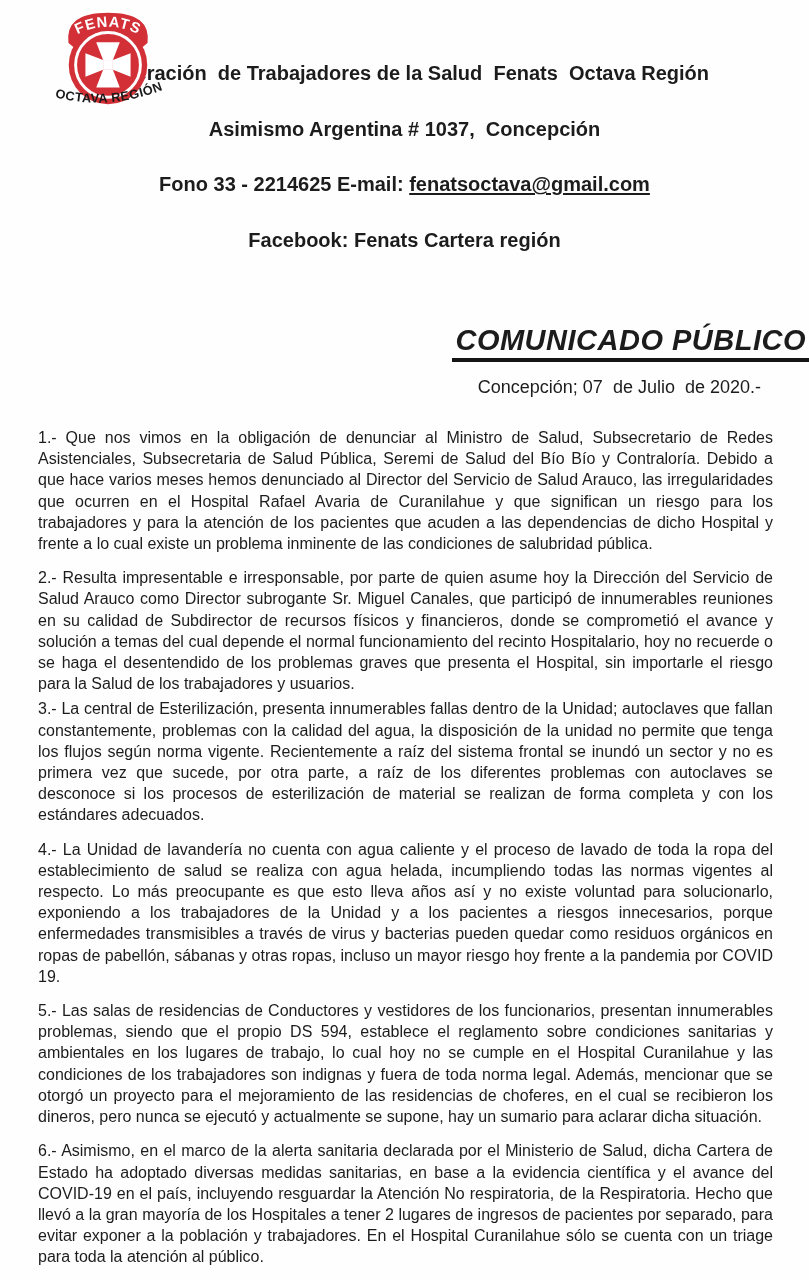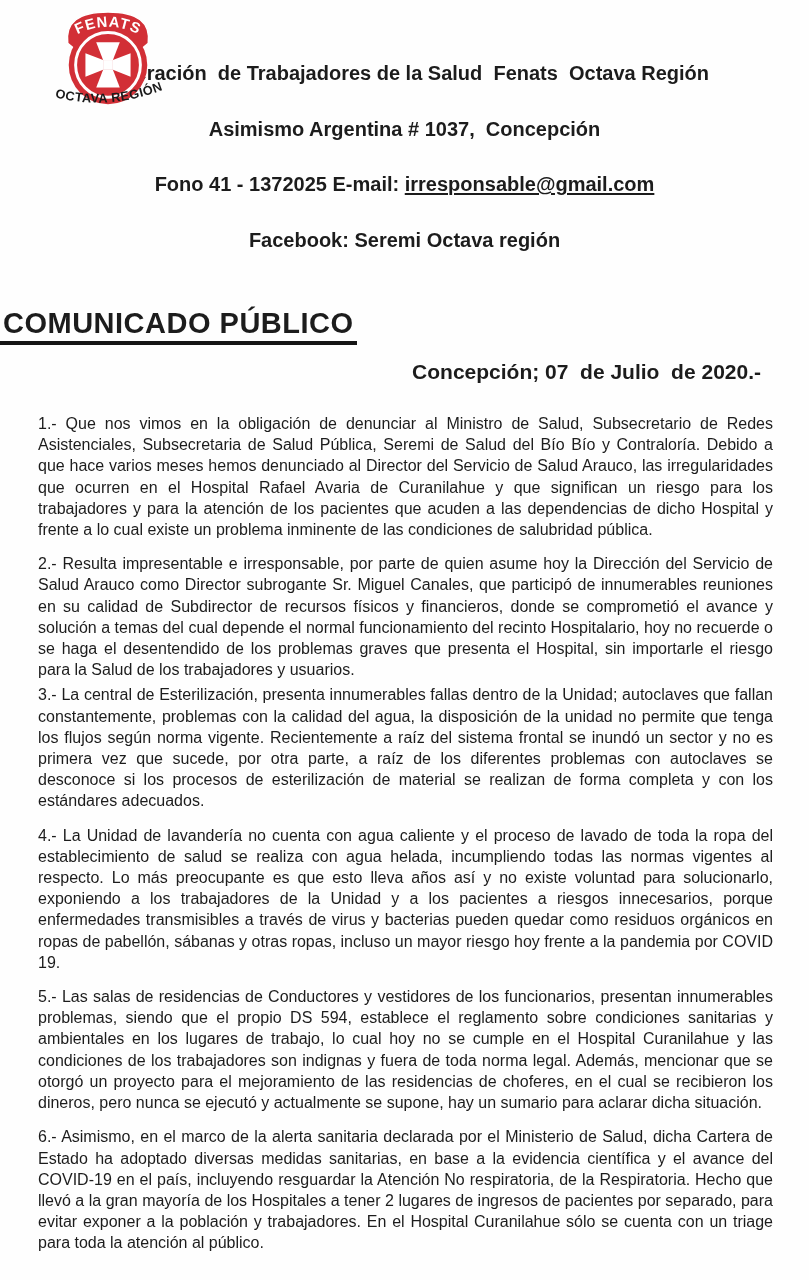--- a/index.html
+++ b/index.html
@@ -37,40 +37,40 @@
     white-space: pre-wrap;
   }
   .email-underline {
     text-decoration: underline;
     text-decoration-thickness: 2px;
     text-underline-offset: 2px;
   }
 
   
   .title-wrap {
-    text-align: left;
-    margin-top: 21px;
+    text-align: right;
+    margin-top: 38px;
+    font-style: italic;
   }
   .doc-title {
     display: inline-block;
     margin: 0;
     font-size: 29px;
     font-weight: bold;
     letter-spacing: 0.5px;
     border-bottom: 4px solid #151515;
     padding: 0 3px 1px 3px;
   }
 
   
   .dateline {
     text-align: right;
     margin: 15px 48px 0 0;
-    font-size: 21px;
+    font-size: 18px;
     white-space: pre-wrap;
-    font-weight: bold;
   }
 
   
   .body-text {
     margin: 29px 36px 0 38px;
     font-size: 16px;
     line-height: 21.2px;
     text-align: justify;
   }
   .body-text p {
@@ -111,22 +111,22 @@
       </text>
       <text font-family="Liberation Sans, sans-serif" font-size="13" font-weight="bold" fill="#1a1a1a" letter-spacing="0.5">
         <textPath href="#arcBottom" startOffset="50%" text-anchor="middle">OCTAVA REGIÓN</textPath>
       </text>
     </svg>
   </div>
 
   <header class="header-text">
     <div>Federación  de Trabajadores de la Salud  Fenats  Octava Región</div>
     <div>Asimismo Argentina # 1037,  Concepción</div>
-    <div><span>Fono 41 - 1372025 E-mail: </span><span class="email-underline">irresponsable@gmail.com</span></div>
-    <div>Facebook: Seremi Octava región</div>
+    <div><span>Fono 33 - 2214625 E-mail: </span><span class="email-underline">fenatsoctava@gmail.com</span></div>
+    <div>Facebook: Fenats Cartera región</div>
   </header>
 
   <div class="title-wrap">
     <h1 class="doc-title">COMUNICADO PÚBLICO</h1>
   </div>
 
   <div class="dateline">Concepción; 07  de Julio  de 2020.-</div>
 
   <main class="body-text">
     <p>1.- Que nos vimos en la obligación de denunciar al Ministro de Salud, Subsecretario de Redes Asistenciales, Subsecretaria de Salud Pública, Seremi de Salud del Bío Bío  y Contraloría. Debido a que hace varios meses hemos denunciado al Director del Servicio de Salud Arauco, las irregularidades que ocurren en el Hospital Rafael Avaria de Curanilahue y que significan un riesgo para los trabajadores y para la atención de los pacientes que acuden a las dependencias de dicho Hospital y frente a lo cual existe un problema inminente de las condiciones de salubridad pública.</p>

